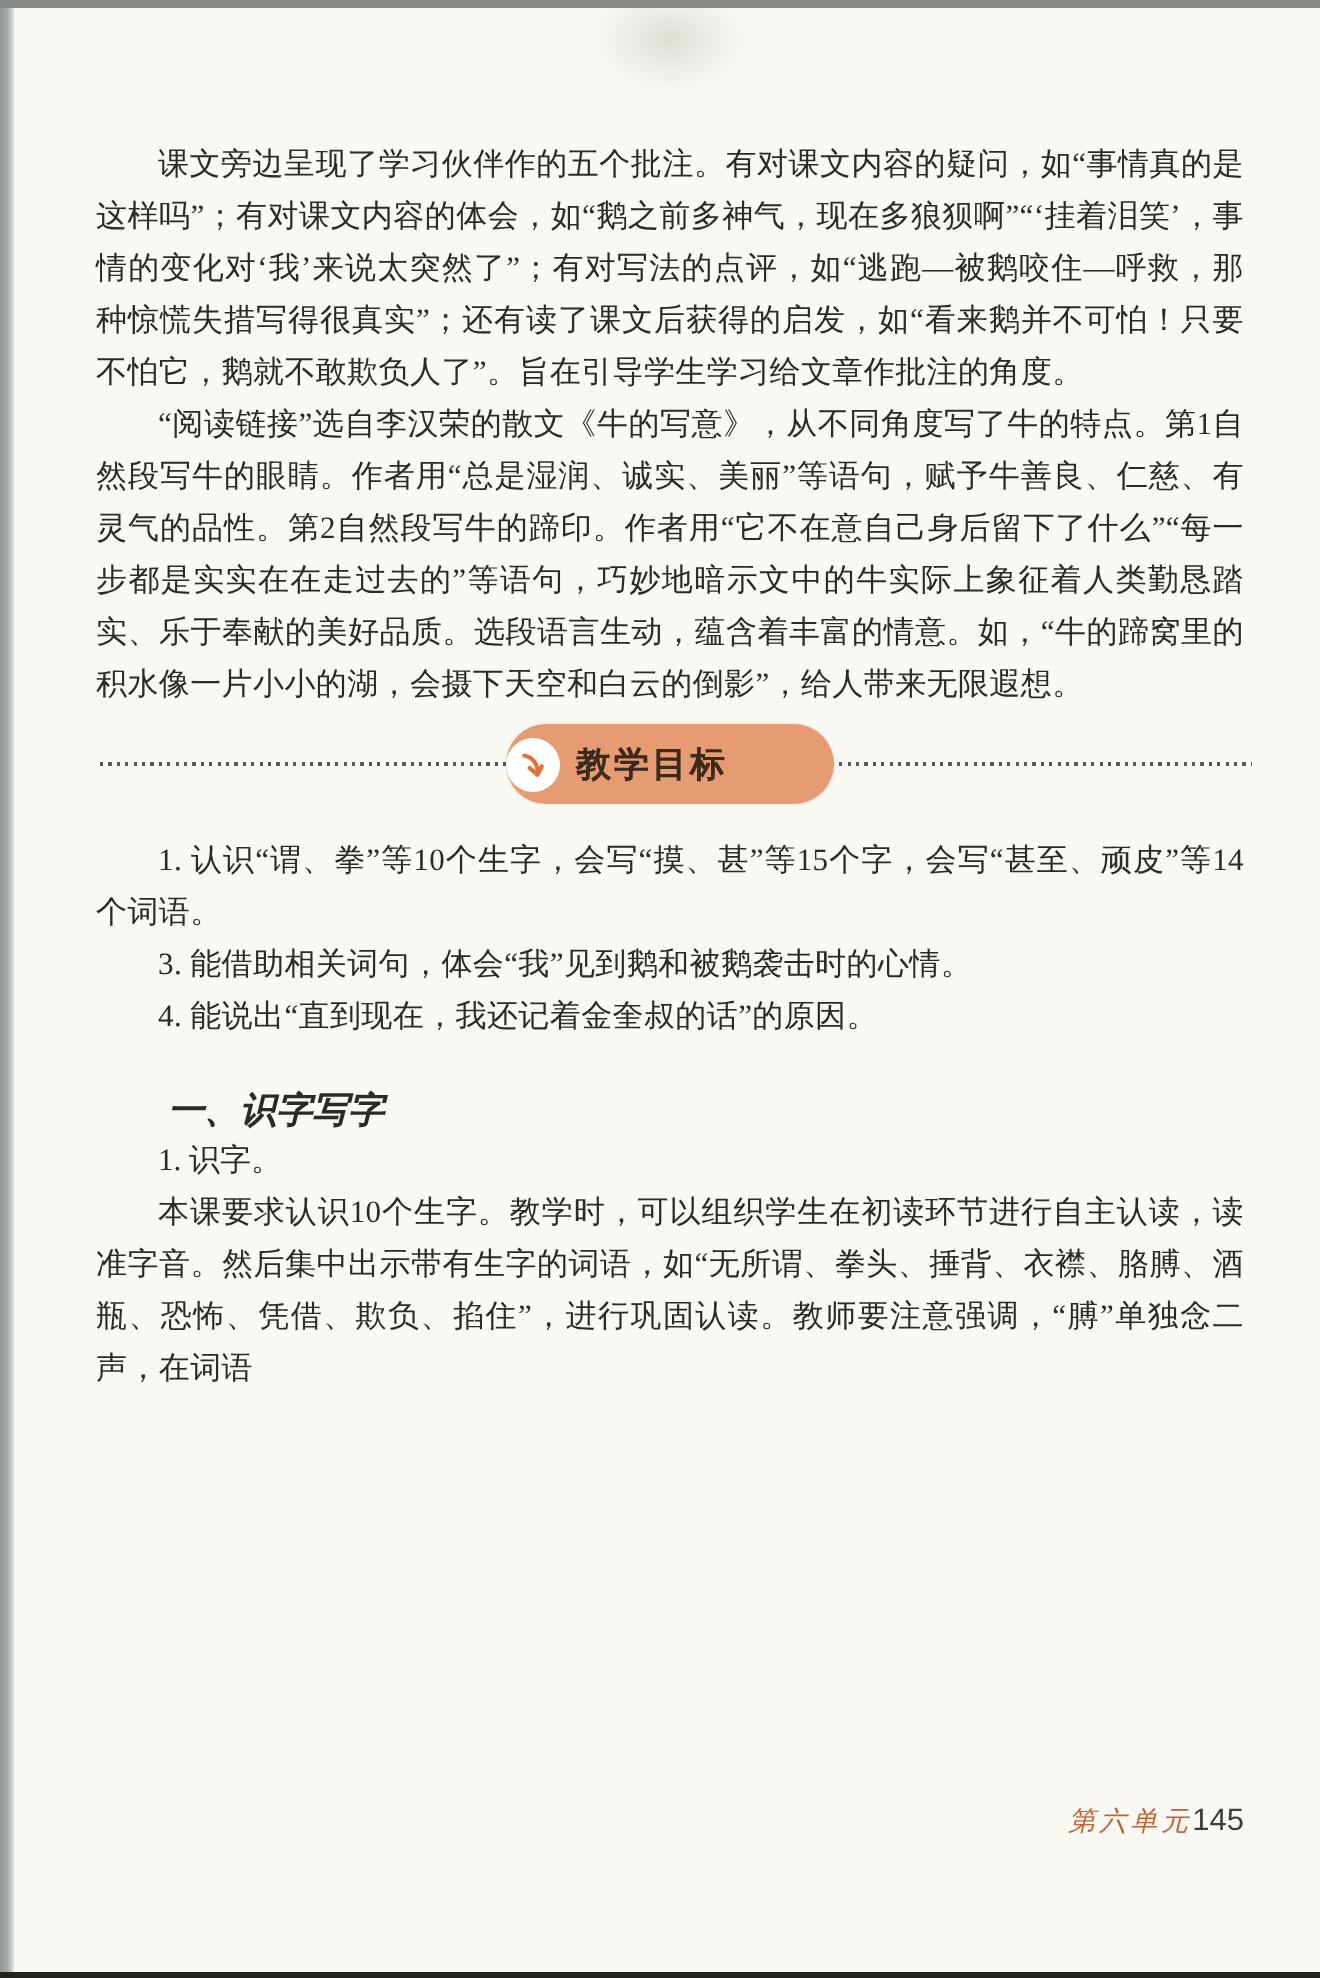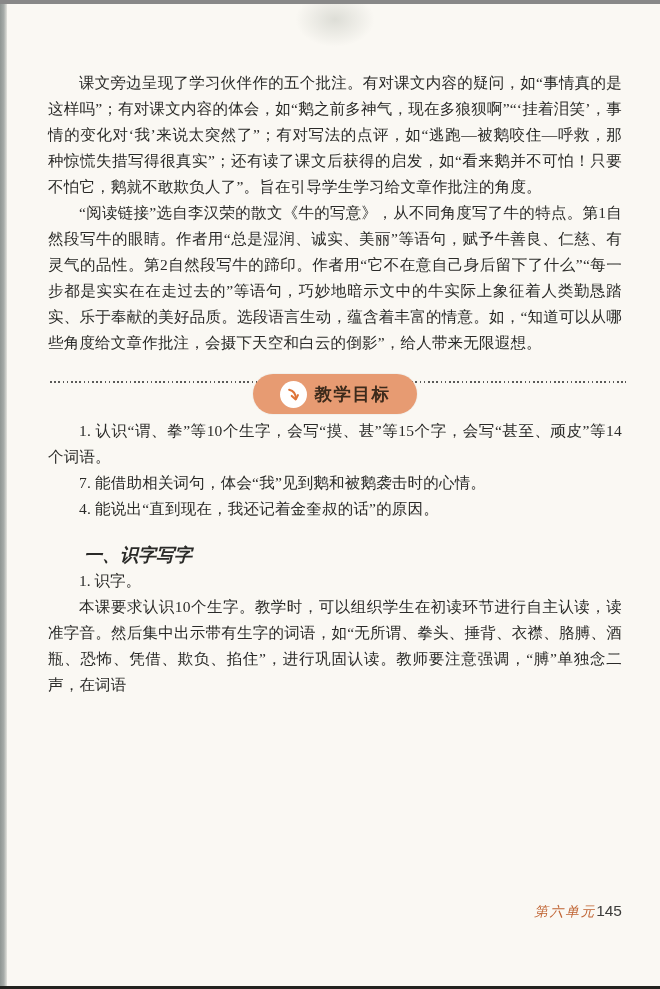--- a/index.html
+++ b/index.html
@@ -54,25 +54,25 @@
   .goal-list p { margin:0; }
 
   .badge-row { position: relative; height: 40px; }
   .badge-row.goals  { margin: 6px 0 16px; }
   .badge-row.advice { margin: 19px 0 20px; }
   .dotted-line {
     position:absolute; left:2px; right:-4px; top:19px; height:2px;
     background-image: repeating-linear-gradient(90deg, var(--dotted-line) 0 1.6px, transparent 1.6px 4.2px);
   }
   .badge {
-    position:absolute; left:50%; top:12px; transform: translateX(-50%);
+    position:absolute; left:50%; top:0; transform: translateX(-50%);
     width: 164px; height: 40px;
     background: var(--badge-bg);
     border-radius: 21px;
-    display:flex; align-items:center; justify-content:center; gap: 8px;
+    display:flex; align-items:center; gap: 8px;
     box-shadow: 0 0 0 1px rgba(0,0,0,0.03);
   }
   .badge-circle {
     width: 27px; height: 27px; border-radius: 50%;
     background: #ffffff;
     display:flex; align-items:center; justify-content:center;
     flex: 0 0 auto;
   }
   .badge-label {
     font-family: "Liberation Sans", "DejaVu Sans", sans-serif;
@@ -117,38 +117,38 @@
 </head>
 <body>
 
 <div class="page">
   <div class="edge-left"></div>
   <div class="smudge"></div>
 
   <div class="content">
 
     <p class="body-para">课文旁边呈现了学习伙伴作的五个批注。有对课文内容的疑问，如“事情真的是这样吗”；有对课文内容的体会，如“鹅之前多神气，现在多狼狈啊”“‘挂着泪笑’，事情的变化对‘我’来说太突然了”；有对写法的点评，如“逃跑—被鹅咬住—呼救，那种惊慌失措写得很真实”；还有读了课文后获得的启发，如“看来鹅并不可怕！只要不怕它，鹅就不敢欺负人了”。旨在引导学生学习给文章作批注的角度。</p>
-    <p class="body-para">“阅读链接”选自李汉荣的散文《牛的写意》，从不同角度写了牛的特点。第1自然段写牛的眼睛。作者用“总是湿润、诚实、美丽”等语句，赋予牛善良、仁慈、有灵气的品性。第2自然段写牛的蹄印。作者用“它不在意自己身后留下了什么”“每一步都是实实在在走过去的”等语句，巧妙地暗示文中的牛实际上象征着人类勤恳踏实、乐于奉献的美好品质。选段语言生动，蕴含着丰富的情意。如，“知道可以从哪些角度给文章作批注，会摄下天空和白云的倒影”，给人带来无限遐想。</p>
+    <p class="body-para">“阅读链接”选自李汉荣的散文《牛的写意》，从不同角度写了牛的特点。第1自然段写牛的眼睛。作者用“总是湿润、诚实、美丽”等语句，赋予牛善良、仁慈、有灵气的品性。第2自然段写牛的蹄印。作者用“它不在意自己身后留下了什么”“每一步都是实实在在走过去的”等语句，巧妙地暗示文中的牛实际上象征着人类勤恳踏实、乐于奉献的美好品质。选段语言生动，蕴含着丰富的情意。如，“牛的蹄窝里的积水像一片小小的湖，会摄下天空和白云的倒影”，给人带来无限遐想。</p>
 
     <div class="badge-row goals">
       <div class="dotted-line"></div>
       <div class="badge">
         <span class="badge-circle">
           <svg viewBox="0 0 24 24" width="19" height="19" aria-hidden="true">
             <path d="M6.5 6 C 12.5 7.5, 15 11, 14.8 17" fill="none" stroke="var(--arrow)" stroke-width="2.6" stroke-linecap="round"></path>
             <path d="M9.8 13.8 L14.8 18.2 L17.6 12.8" fill="none" stroke="var(--arrow)" stroke-width="2.6" stroke-linecap="round" stroke-linejoin="round"></path>
           </svg>
         </span>
         <span class="badge-label">教学目标</span>
       </div>
     </div>
 
     <div class="goal-list">
       <p class="body-para">1. 认识“谓、拳”等10个生字，会写“摸、甚”等15个字，会写“甚至、顽皮”等14个词语。</p>
-      <p class="body-para">7. 能借助相关词句，体会“我”见到鹅和被鹅袭击时的心情。</p>
+      <p class="body-para">3. 能借助相关词句，体会“我”见到鹅和被鹅袭击时的心情。</p>
       <p class="body-para">4. 能说出“直到现在，我还记着金奎叔的话”的原因。</p>
     </div>
 
 
 
     <p class="section-heading">一、识字写字</p>
     <p class="sub-heading">1. 识字。</p>
     <p class="body-para">本课要求认识10个生字。教学时，可以组织学生在初读环节进行自主认读，读准字音。然后集中出示带有生字的词语，如“无所谓、拳头、捶背、衣襟、胳膊、酒瓶、恐怖、凭借、欺负、掐住”，进行巩固认读。教师要注意强调，“膊”单独念二声，在词语</p>
 
   </div>

